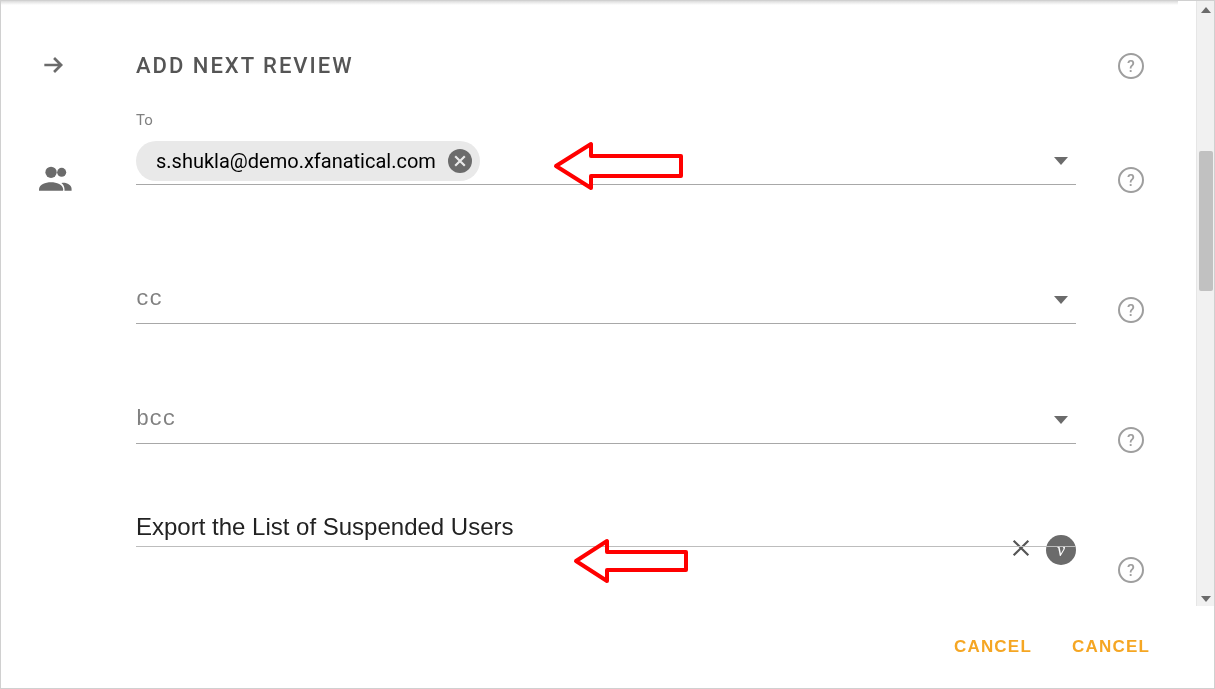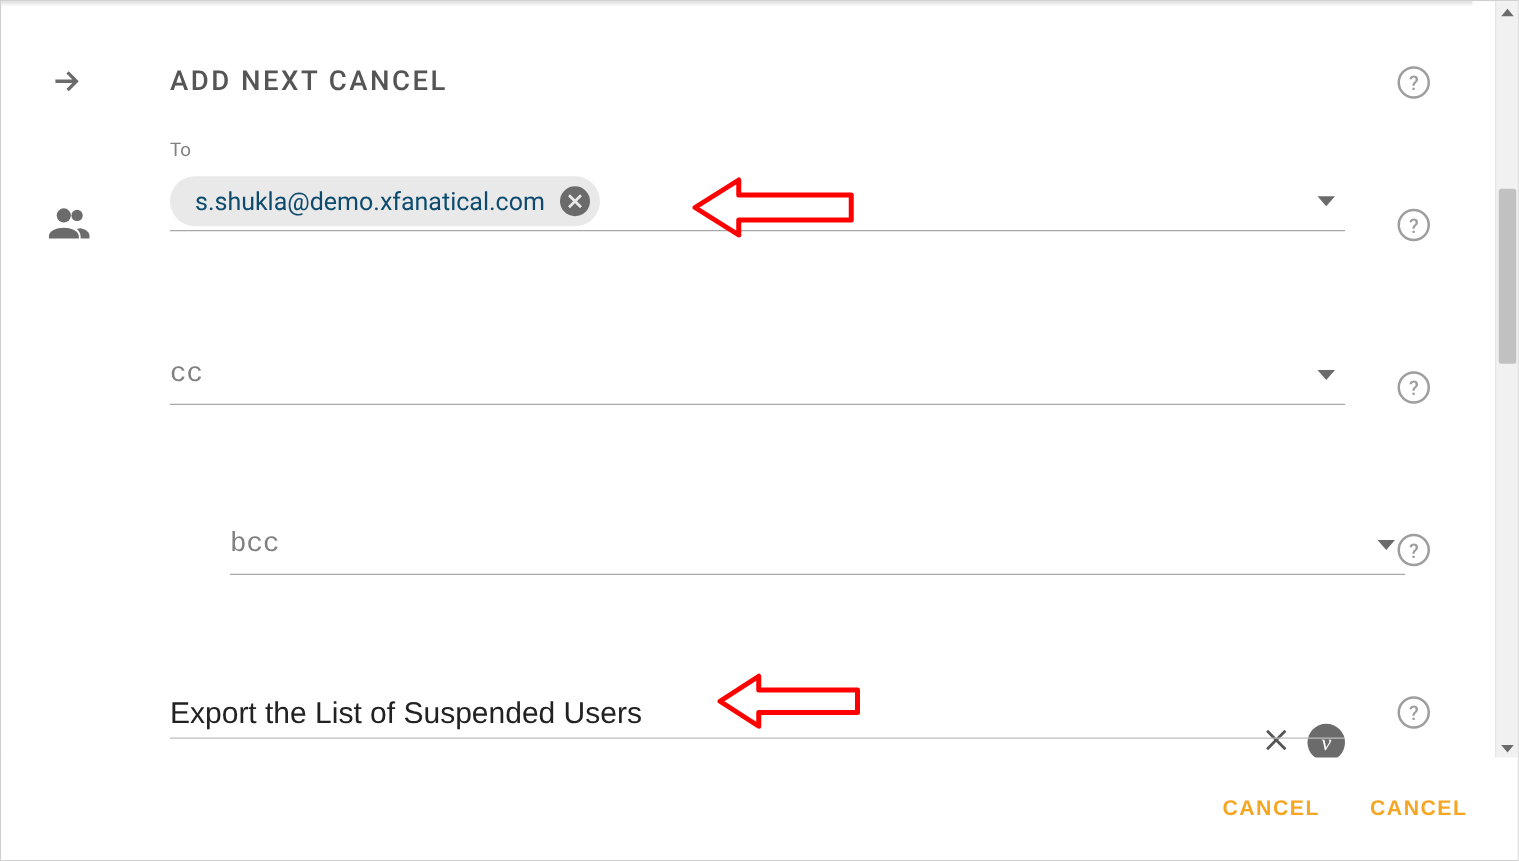--- a/index.html
+++ b/index.html
@@ -6,40 +6,40 @@
   html, body { width: 1215px; height: 689px; font-family: Roboto, "Helvetica Neue", Arial, sans-serif; background:#f0f0f0; overflow:hidden; }
   .frame { position:relative; width:1215px; height:689px; background:#ffffff; border:1px solid #d0d0d0; }
   .scrollbar { position:absolute; top:0; right:0; width:18px; height:607px; background:#f1f1f1; border-left:1px solid #e6e6e6; }
   .scroll-arrow-up, .scroll-arrow-down { width:18px; height:18px; display:flex; align-items:center; justify-content:center; }
   .scroll-arrow-up { position:absolute; top:0; }
   .scroll-arrow-down { position:absolute; bottom:0; }
   .scroll-triangle-up { width:0;height:0;border-left:5px solid transparent;border-right:5px solid transparent;border-bottom:6px solid #6b6b6b; }
   .scroll-triangle-down { width:0;height:0;border-left:5px solid transparent;border-right:5px solid transparent;border-top:6px solid #6b6b6b; }
   .scroll-thumb { position:absolute; top:150px; left:2px; width:14px; height:140px; background:#c1c1c1; border-radius:2px; }
   .content { position:absolute; top:0; left:0; right:18px; height:607px; background:#ffffff; }
-  .footer { position:absolute; left:0; right:0; bottom:0; height:82px; background:#ffffff;  display:flex; align-items:center; justify-content:flex-end; padding-right:40px; gap:40px; }
+  .footer { position:absolute; left:0; right:0; bottom:0; height:82px; background:#ffffff;  display:flex; align-items:center; justify-content:flex-end; padding-right:64px; gap:40px; }
   .footer-btn { font-weight:700; letter-spacing:1.2px; font-size:17px; color:#f5a623; background:none; border:none;  }
   
   .icon-col { position:absolute; left:38px; top:48px; width:36px; }
   .arrow-right-icon svg { width:32px; height:32px; fill:#6b6b6b; }
   .people-icon { position:absolute; left:38px; top:163px; }
   .people-icon svg { width:34px; height:28px; fill:#6b6b6b; }
   
   .heading { position:absolute; left:135px; top:52px; font-size:22px; letter-spacing:2px; color:#555555; font-weight:500; }
   
   .field { position:absolute; left:135px; width:940px; }
   .field-label { font-size:15px; color:#808080; margin-bottom:8px; }
   .field-line { border-bottom:1px solid #a8a8a8; position:relative; min-height:48px; display:flex; align-items:center; }
   .dropdown-caret { position:absolute; right:8px; top:50%; transform:translateY(-50%); width:0;height:0;border-left:7px solid transparent;border-right:7px solid transparent;border-top:8px solid #6b6b6b; }
   .to-block { top:110px; }
   .cc-block { top:275px; }
-  .bcc-block { top:411px;margin-left:48px; }
+  .bcc-block { top:395px; }
   .subject-block { top:512px; }
   
-  .chip { display:inline-flex; align-items:center; background:#e9e9e9; border-radius:24px; height:40px; padding:0 8px 0 20px; font-size:20px; color:#0c4a6e; gap:12px; }
+  .chip { display:inline-flex; align-items:center; background:#e9e9e9; border-radius:24px; height:40px; padding:0 8px 0 20px; font-size:20px; color:#000000; gap:12px; }
   .chip-close { width:24px; height:24px; border-radius:50%; background:#6b6b6b; display:flex; align-items:center; justify-content:center; color:#e9e9e9; font-size:15px; line-height:1; }
   .chip-close svg { width:12px; height:12px; fill:#e9e9e9; }
   
   .inline-label { font-size:22px; color:#808080;font-family:Liberation Mono, monospace; }
   
   .subject-small-label { font-size:16px; color:#808080; margin-bottom:4px; display:block; }
   .subject-input { font-size:24px; color:#222222; border:none; outline:none; width:820px; background:transparent; }
   .subject-actions { position:absolute; right:0; top:22px; display:flex; align-items:center; gap:14px; }
   .subject-clear svg { width:22px; height:22px; stroke:#555; stroke-width:2.4; }
   .var-badge { width:30px;height:30px;border-radius:50%;background:#6b6b6b;display:flex;align-items:center;justify-content:center;color:#fff;font-style:italic;font-family:Georgia,serif;font-size:18px; }
@@ -73,21 +73,21 @@
     </div>
     <div class="people-icon">
       <svg viewBox="0 0 24 18">
           <circle cx="8.5" cy="5" r="4"></circle>
           <circle cx="16" cy="5" r="3.2"></circle>
           <path d="M0 17c0-3.3 4.5-5 8.5-5s8.5 1.7 8.5 5v1H0z"></path>
           <path d="M18 12.3c2.4.5 5 1.8 5 4.2V18h-5v-1c0-1.7-.8-3.3-2.2-4.4.7-.2 1.5-.3 2.2-.3z"></path>
         </svg>
     </div>
 
-    <div class="heading">ADD NEXT CANCEL</div>
+    <div class="heading">ADD NEXT REVIEW</div>
 
     <div class="field to-block">
       <div class="field-label">To</div>
       <div class="field-line">
         <span class="chip">
           <span>s.shukla@demo.xfanatical.com</span>
           <span class="chip-close">
             <svg viewBox="0 0 10 10">
                 <path d="M1 1l8 8M9 1l-8 8" stroke="#e9e9e9" stroke-width="1.8" fill="none"></path>
               </svg>
@@ -105,21 +105,21 @@
     </div>
 
     <div class="field bcc-block">
       <div class="field-line">
         <span class="inline-label">bcc</span>
         <span class="dropdown-caret"></span>
       </div>
     </div>
 
     <div class="field subject-block">
-      <div style="position:relative;margin-top:44px;">
+      <div style="position:relative;">
         <input class="subject-input" type="text" value="Export the List of Suspended Users" style="">
         <div class="subject-actions">
           <span class="subject-clear">
             <svg viewBox="0 0 24 24" fill="none">
                 <path d="M4 4l16 16M20 4L4 20"></path>
               </svg>
           </span>
           <span class="var-badge">
             <span>v</span>
           </span>

